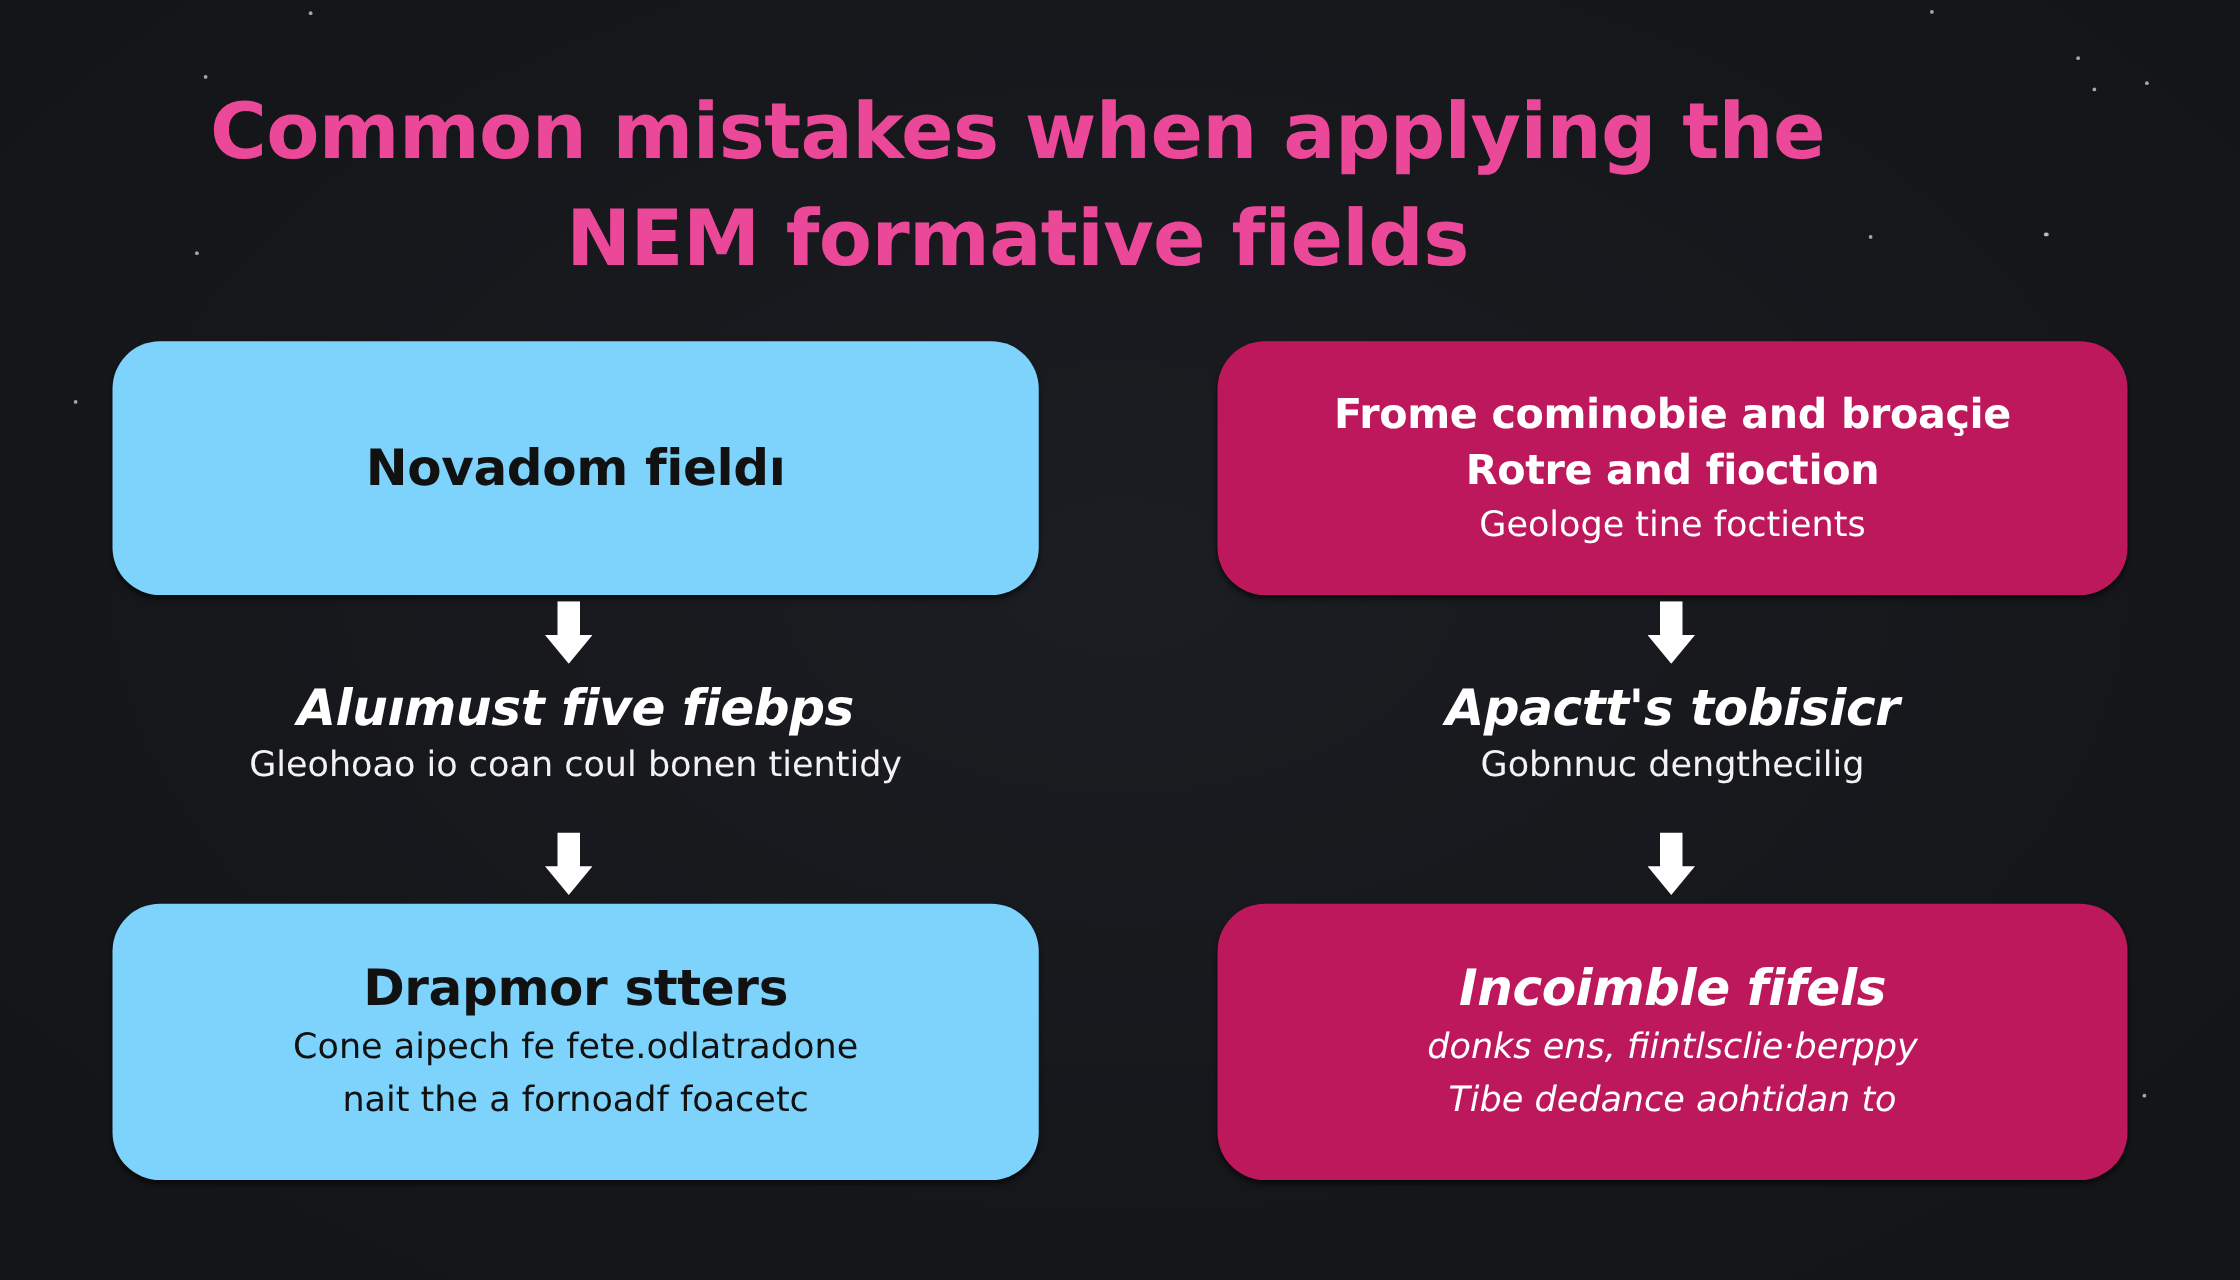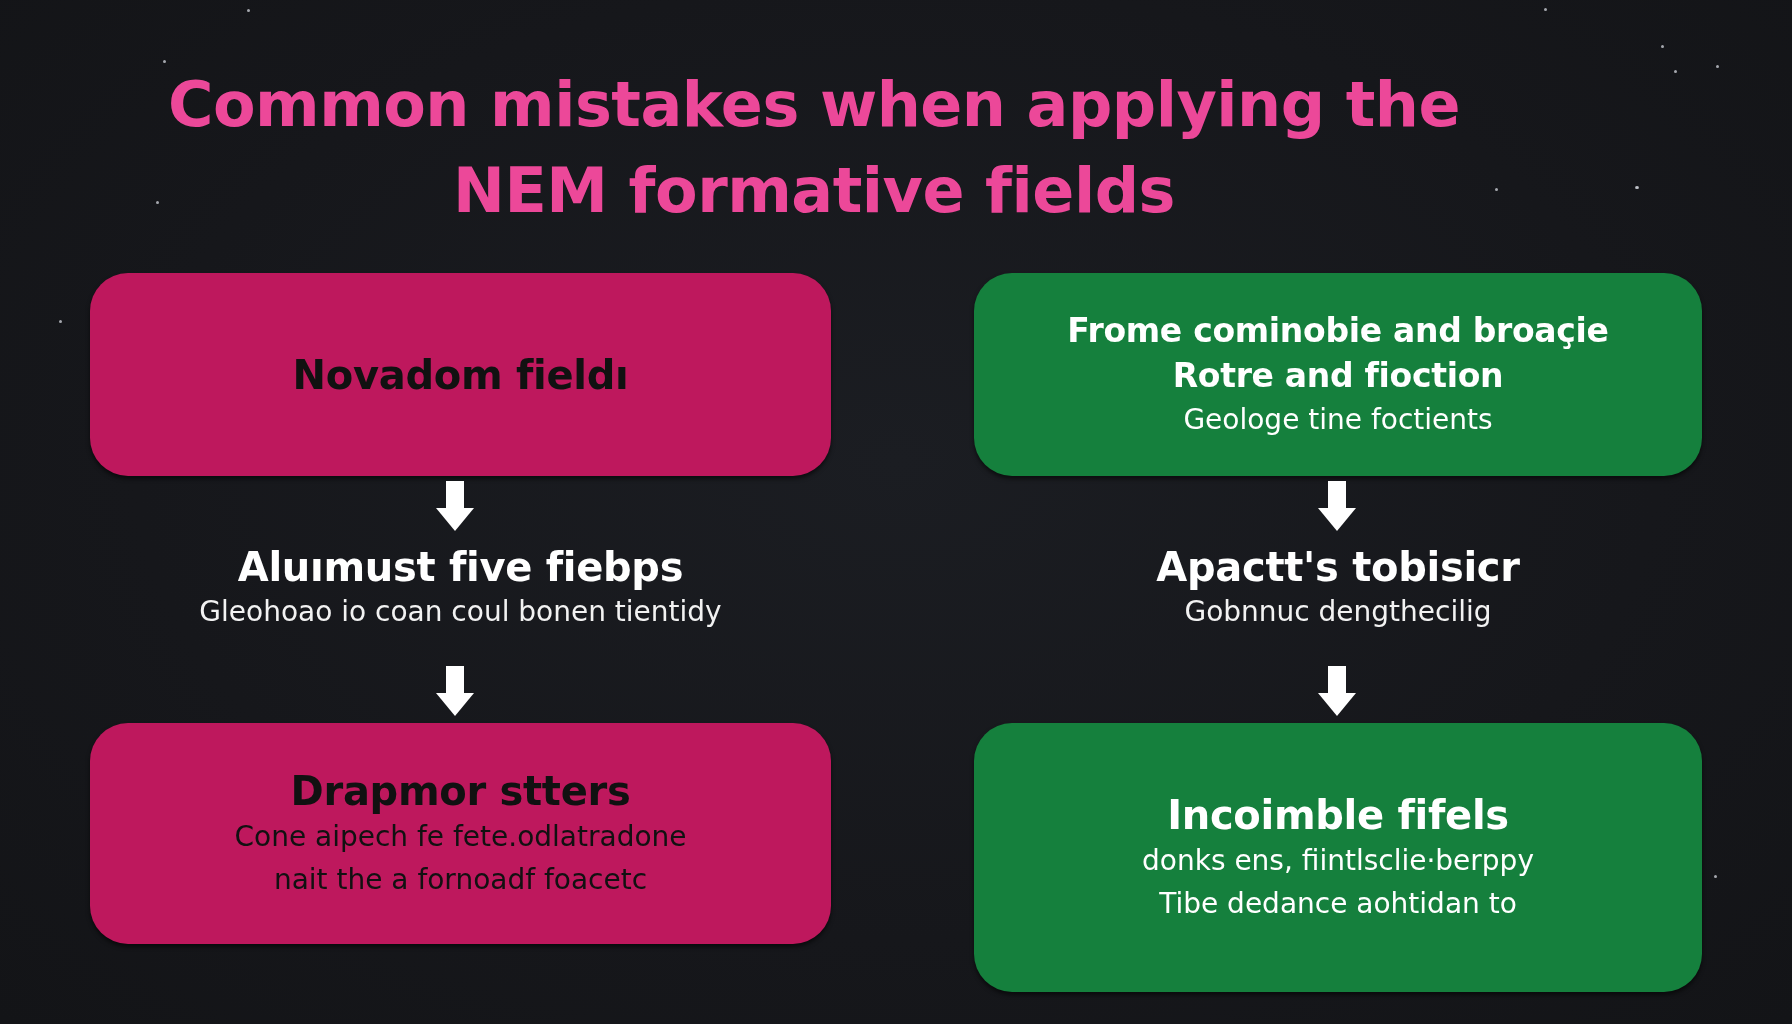--- a/index.html
+++ b/index.html
@@ -51,25 +51,25 @@
       border-radius: 38px;
       display: flex;
       flex-direction: column;
       align-items: center;
       justify-content: center;
       text-align: center;
       z-index: 2;
       box-shadow: 0 3px 4px rgba(0,0,0,0.55);
     }
     .card.yellow {
-      background: #be185d;
+      background: #7dd3fc;
       color: #111111;
     }
     .card.green {
-      background: #15803d;
+      background: #be185d;
       color: #ffffff;
     }
     .card .heading {
       font-weight: bold;
       font-size: 40px;
       line-height: 48px;
       letter-spacing: -0.3px;
     }
     .card .heading.small {
       font-size: 33px;
@@ -83,20 +83,21 @@
       position: absolute;
       text-align: center;
       z-index: 2;
       color: #ffffff;
     }
     .middle .heading {
       font-weight: bold;
       font-size: 40px;
       line-height: 50px;
       letter-spacing: -0.3px;
+      font-style: italic;
     }
     .middle .body {
       font-size: 28px;
       line-height: 40px;
       color: #f2f2f2;
     }
     .arrow {
       position: absolute;
       width: 38px;
       height: 50px;
@@ -176,17 +177,17 @@
   <div class="body">Gobnnuc dengthecilig</div>
 </div>
 
 <div class="arrow" style="left:1318px;top:666px;">
   <svg width="38" height="50" viewBox="0 0 38 50">
     <rect x="10" y="0" width="18" height="28" fill="#ffffff"></rect>
     <polygon points="0,27 38,27 19,50" fill="#ffffff"></polygon>
   </svg>
 </div>
 
-<div class="card green" style="left:974px;top:723px;width:728px;height:269px;">
+<div class="card green" style="left:974px;top:723px;width:728px;height:221px;font-style:italic;">
   <div class="heading">Incoimble fifels</div>
   <div class="body">donks ens, fiintlsclie·berppy</div>
   <div class="body">Tibe dedance aohtidan to</div>
 </div>
 
 </body></html>

